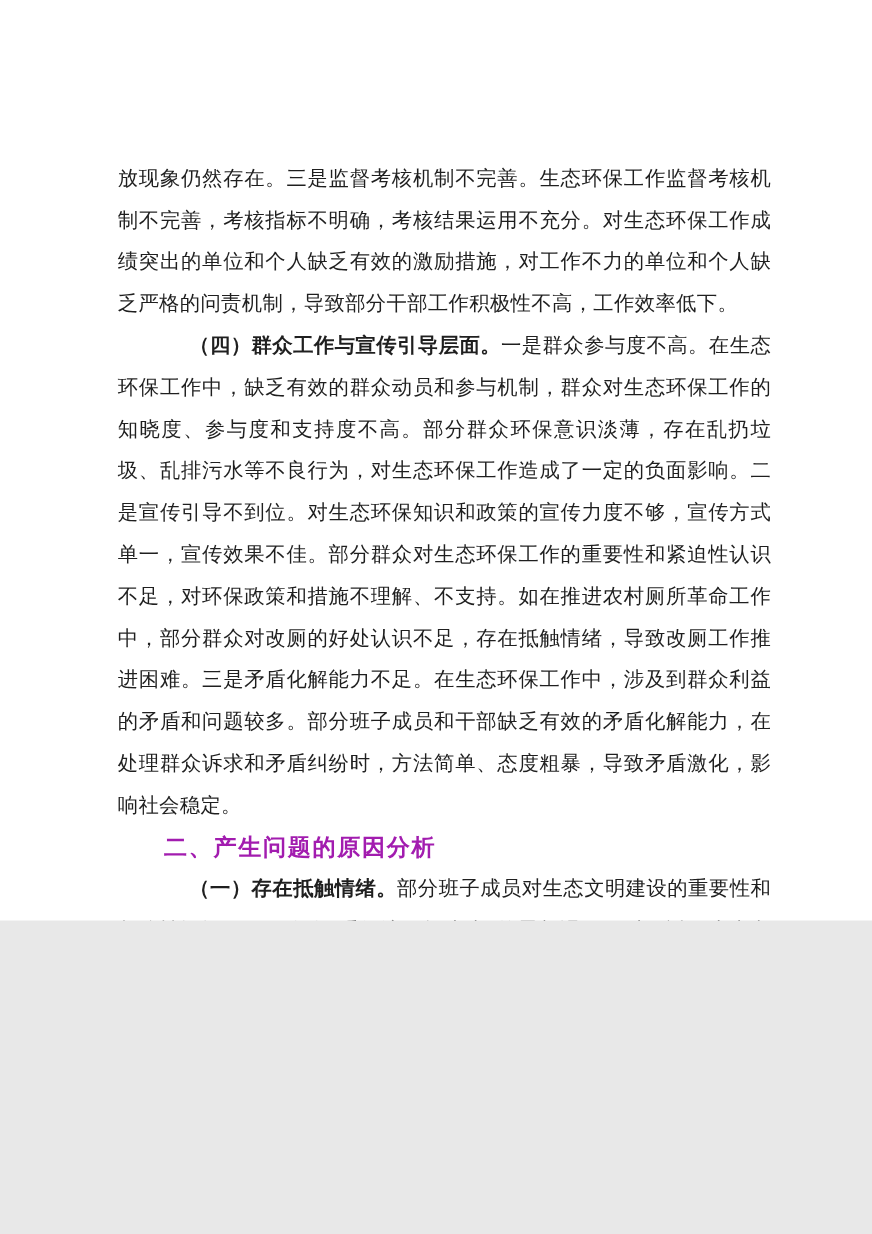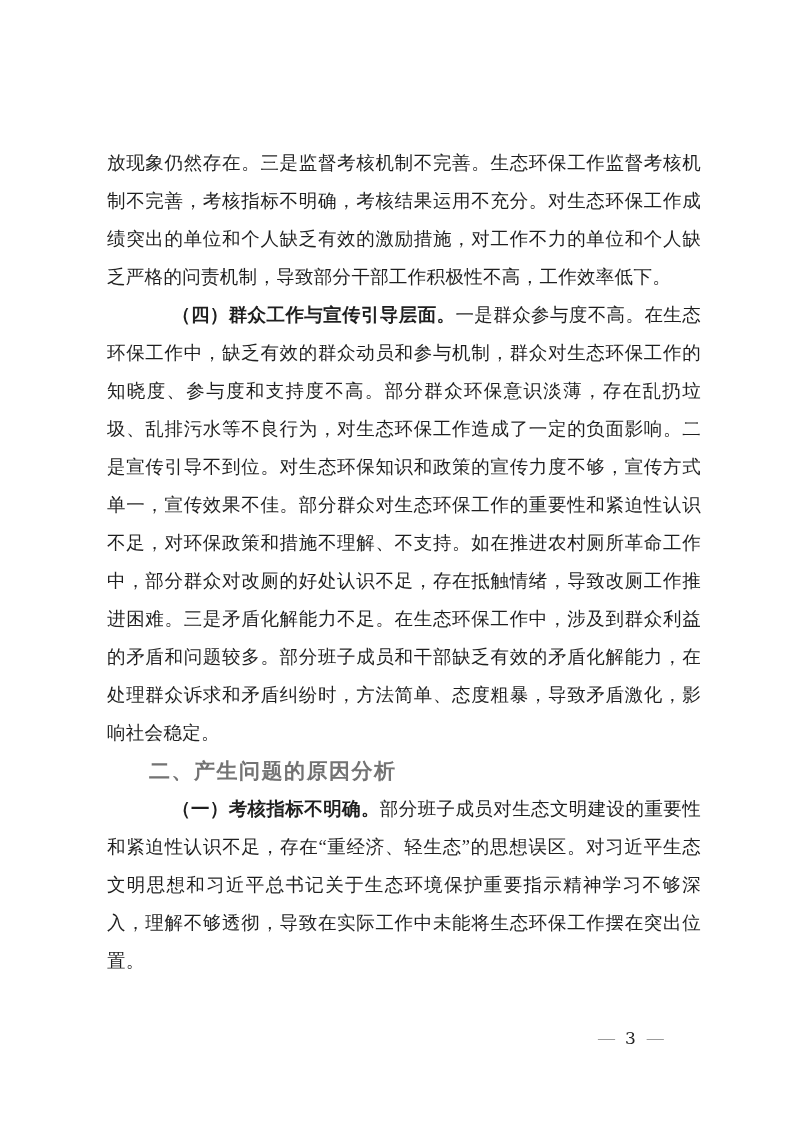--- a/index.html
+++ b/index.html
@@ -3,21 +3,21 @@
 <meta charset="utf-8">
 <style>
   html, body {
     margin: 0;
     padding: 0;
     background: #e8e8e8;
   }
   .page {
     position: relative;
     width: 793px;
-    height: 1122px;
+    height: 837px;
     background: #ffffff;
     overflow: hidden;
     font-family: "Liberation Serif", serif;
     color: #1f1f1f;
     margin: 0 auto;
   }
   .doc {
     position: absolute;
     left: 107px;
     top: 144px;
@@ -38,21 +38,21 @@
     margin-left: 28px;
   }
   .heading {
     margin: 0;
     font-size: 21px;
     line-height: 38px;
     font-weight: bold;
     font-family: "Liberation Sans", sans-serif;
     text-indent: 2em;
     letter-spacing: 1.5px;
-    color: #737373;
+    color: #a21caf;
   }
   .pagenum {
     position: absolute;
     top: 1026px;
     left: 598px;
     display: flex;
     align-items: center;
     gap: 11px;
     font-size: 17px;
     line-height: 24px;
@@ -71,21 +71,21 @@
 
 <div class="page">
   <main class="doc">
 
     <p class="para"><span>放现象仍然存在。三是监督考核机制不完善。生态环保工作监督考核机制不完善，考核指标不明确，考核结果运用不充分。对生态环保工作成绩突出的单位和个人缺乏有效的激励措施，对工作不力的单位和个人缺乏严格的问责机制，导致部分干部工作积极性不高，工作效率低下。</span></p>
 
     <p class="para indent"><span class="lead">（四）群众工作与宣传引导层面。</span><span>一是群众参与度不高。在生态环保工作中，缺乏有效的群众动员和参与机制，群众对生态环保工作的知晓度、参与度和支持度不高。部分群众环保意识淡薄，存在乱扔垃圾、乱排污水等不良行为，对生态环保工作造成了一定的负面影响。二是宣传引导不到位。对生态环保知识和政策的宣传力度不够，宣传方式单一，宣传效果不佳。部分群众对生态环保工作的重要性和紧迫性认识不足，对环保政策和措施不理解、不支持。如在推进农村厕所革命工作中，部分群众对改厕的好处认识不足，存在抵触情绪，导致改厕工作推进困难。三是矛盾化解能力不足。在生态环保工作中，涉及到群众利益的矛盾和问题较多。部分班子成员和干部缺乏有效的矛盾化解能力，在处理群众诉求和矛盾纠纷时，方法简单、态度粗暴，导致矛盾激化，影响社会稳定。</span></p>
 
     <h2 class="heading">二、产生问题的原因分析</h2>
 
-    <p class="para indent"><span class="lead">（一）考核指标不明确。</span><span>部分班子成员对生态文明建设的重要性和紧迫性认识不足，存在“重经济、轻生态”的思想误区。对习近平生态文明思想和习近平总书记关于生态环境保护重要指示精神学习不够深入，理解不够透彻，导致在实际工作中未能将生态环保工作摆在突出位置。</span></p>
+    <p class="para indent"><span class="lead">（一）存在抵触情绪。</span><span>部分班子成员对生态文明建设的重要性和紧迫性认识不足，存在“重经济、轻生态”的思想误区。对习近平生态文明思想和习近平总书记关于生态环境保护重要指示精神学习不够深入，理解不够透彻，导致在实际工作中未能将生态环保工作摆在突出位置。</span></p>
 
 
   </main>
 
   <footer class="pagenum">
     <span class="dash">—</span>
     <span class="num">3</span>
     <span class="dash">—</span>
   </footer>
 </div>

